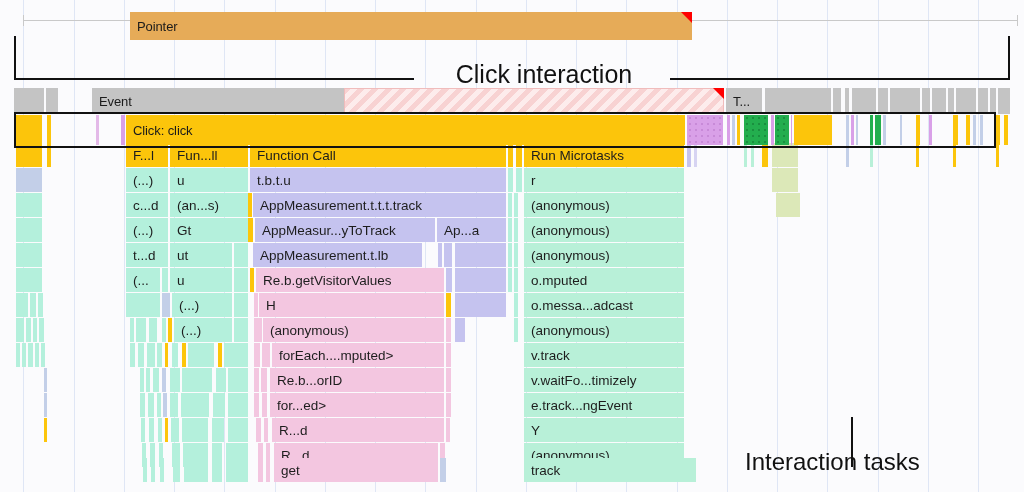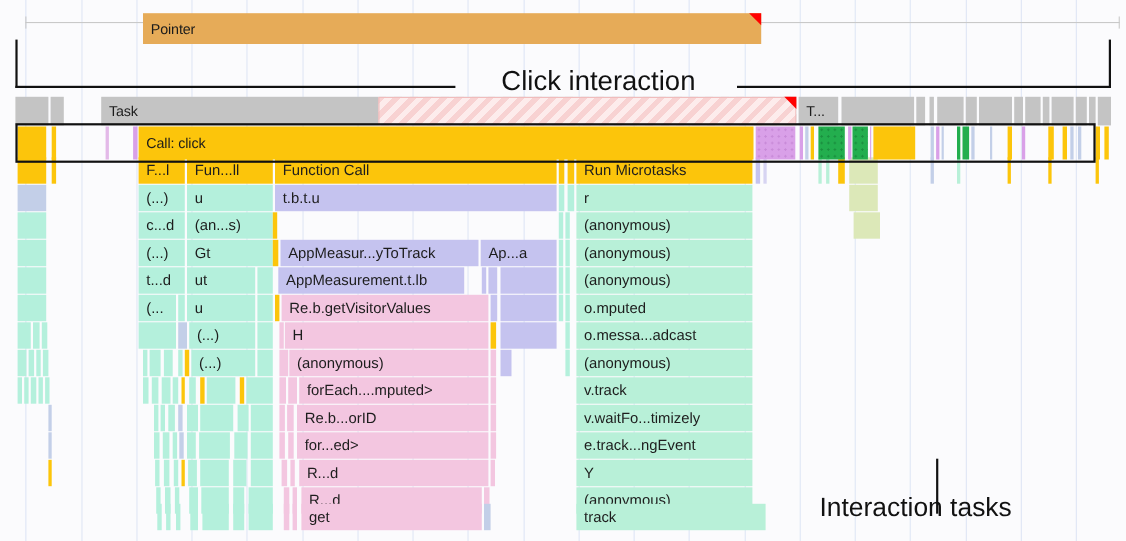--- a/index.html
+++ b/index.html
@@ -139,21 +139,21 @@
     <div class="leg-r"></div>
     <div class="bar-l"></div>
     <div class="bar-r"></div>
     <div id="click-annot-text">Click interaction</div>
   </div>
 
   <div id="task-row">
       <div class="gray" style="left: 14px; width: 30px;"></div>
       <div class="gray" style="left: 46px; width: 12px;"></div>
       <div class="gray" style="left: 92px; width: 632px;">
-        <span class="lbl pad">Task</span>
+        <span class="lbl pad">Event</span>
       </div>
       <div class="hatch" style="left: 344px; width: 380px;">
         <span class="hatch-warn" style="right: 0px;"></span>
       </div>
       <div class="gray" style="left: 726px; width: 36px;">
         <span class="lbl pad">T...</span>
       </div>
       <div class="gray" style="left: 765px; width: 66px;"></div>
       <div class="gray" style="left: 833px; width: 8px;"></div>
       <div class="gray" style="left: 845px; width: 4px;"></div>
@@ -168,21 +168,21 @@
       <div class="gray" style="left: 990px; width: 6px;"></div>
       <div class="gray" style="left: 998px; width: 12px;"></div>
     </div>
 
   <div id="event-row">
       <div class="yel" style="left: 16px; width: 26px;"></div>
       <div class="thin" style="background: rgb(252, 197, 11); left: 47px; width: 4px;"></div>
       <div class="thin" style="background: rgb(227, 185, 232); left: 96px; width: 3px;"></div>
       <div class="thin" style="background: rgb(217, 160, 232); left: 121px; width: 4px;"></div>
       <div class="yel" style="left: 126px; width: 559px;">
-        <span class="lbl pad">Call: click</span>
+        <span class="lbl pad">Click: click</span>
       </div>
       <div class="purp" style="left: 687px; width: 36px;"></div>
       <div class="thin" style="background: rgb(217, 160, 232); left: 727px; width: 3px;"></div>
       <div class="thin" style="background: rgb(195, 207, 232); left: 732px; width: 3px;"></div>
       <div class="thin" style="background: rgb(252, 197, 11); left: 737px; width: 3px;"></div>
       <div class="grn" style="left: 744px; width: 24px;"></div>
       <div class="thin" style="background: rgb(217, 160, 232); left: 771px; width: 3px;"></div>
       <div class="grn" style="left: 775px; width: 14px;"></div>
       <div class="thin" style="background: rgb(217, 160, 232); left: 791px; width: 1px;"></div>
       <div class="yel" style="left: 794px; width: 38px;"></div>
@@ -255,20 +255,23 @@
       </div>
       <div class="frow" style="top: 50px;">
         <div class="cell c-mint" style="left: 16px; width: 26px;"></div>
         <div class="cell c-mint" style="left: 126px; width: 42px;">
           <span class="t">c...d</span>
         </div>
         <div class="cell c-mint" style="left: 170px; width: 78px;">
           <span class="t">(an...s)</span>
         </div>
         <div class="cell c-yellow" style="left: 248px; width: 4px;"></div>
+        <div class="cell c-purple" style="left: 253px; width: 253px;">
+          <span class="t">AppMeasurement.t.t.t.track</span>
+        </div>
         <div class="cell c-mint" style="left: 508px; width: 4px;"></div>
         <div class="cell c-mint" style="left: 514px; width: 4px;"></div>
         <div class="cell c-green" style="left: 524px; width: 160px;">
           <span class="t">(anonymous)</span>
         </div>
         <div class="cell c-olive" style="left: 776px; width: 24px;"></div>
       </div>
       <div class="frow" style="top: 75px;">
         <div class="cell c-mint" style="left: 16px; width: 26px;"></div>
         <div class="cell c-mint" style="left: 126px; width: 42px;">

